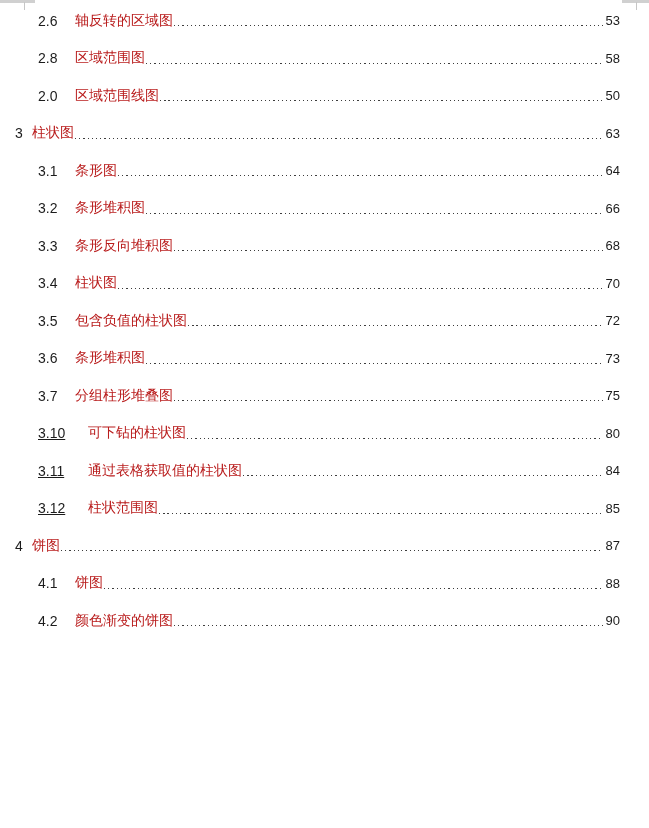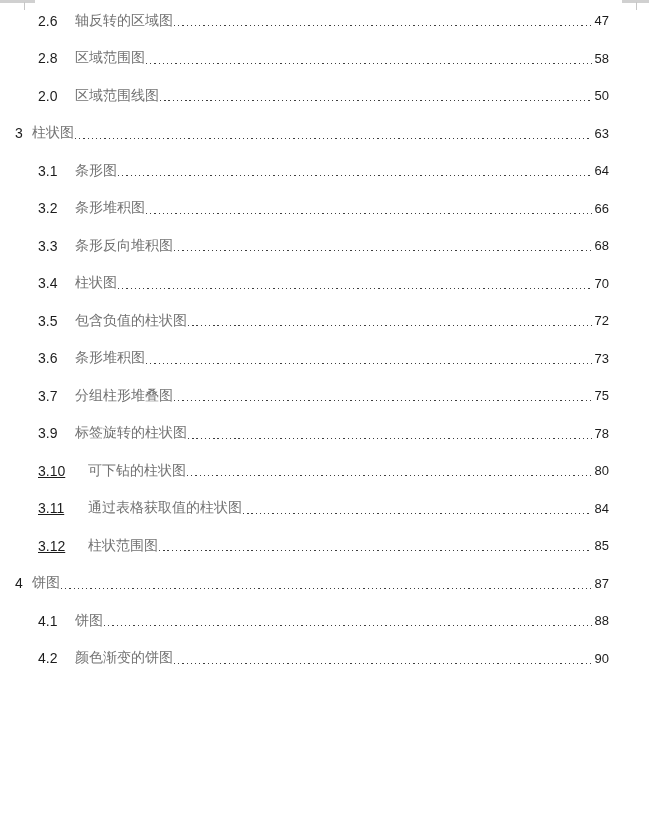--- a/index.html
+++ b/index.html
@@ -18,39 +18,39 @@
   .gap-bar { position: absolute; top: 0; height: 2.5px; background: #d0d0d0; }
   .gap-bar.left  { left: 0;  width: 35px; }
   .gap-bar.right { right: 0; width: 27px; }
   
   .crop-mark { position: absolute; top: 2px; width: 1px; height: 8px; background: #c6c6c6; }
   .crop-mark.left  { left: 24px; }
   .crop-mark.right { left: 636px; }
 
   .toc {
     position: absolute;
-    top: 2px; left: 0; right: 15px;
+    top: 2px; left: 0; right: 4px;
     padding-right: 25px;
     color: #1c1c1c;
   }
   .toc-row {
     display: flex;
     align-items: center;
     height: 37.5px;
     font-size: 14px;
     white-space: nowrap;
     cursor: default;
   }
   .toc-row.level-1 { padding-left: 15px; }
   .toc-row.level-2 { padding-left: 38px; }
   .num { display: inline-block; color: #1c1c1c; }
   .level-1 .num { min-width: 17px; }
   .level-2 .num { min-width: 37px; }
   .level-2.wide-num .num { min-width: 50px; text-decoration: underline; }
-  .title { color: #737373; }
+  .title { color: #b91c1c; }
   .leader {
     flex: 1 1 auto;
     height: 1.4px;
     margin: 0 3px 0 1px;
     position: relative;
     top: 5px;
     background-image: repeating-linear-gradient(
       to right, #3d3d3d 0px, #3d3d3d 1.3px, transparent 1.3px, transparent 4.2px);
   }
   .pagenum {
@@ -66,21 +66,21 @@
   <div class="gap-bar left"></div>
   <div class="gap-bar right"></div>
   <div class="crop-mark left"></div>
   <div class="crop-mark right"></div>
 
   <div class="toc">
       <div class="toc-row level-2">
     <span class="num">2.6</span>
     <span class="title">轴反转的区域图</span>
     <span class="leader"></span>
-    <span class="pagenum">47</span>
+    <span class="pagenum">53</span>
   </div>
       <div class="toc-row level-2">
     <span class="num">2.8</span>
     <span class="title">区域范围图</span>
     <span class="leader"></span>
     <span class="pagenum">58</span>
   </div>
       <div class="toc-row level-2">
     <span class="num">2.0</span>
     <span class="title">区域范围线图</span>
@@ -128,26 +128,20 @@
     <span class="title">条形堆积图</span>
     <span class="leader"></span>
     <span class="pagenum">73</span>
   </div>
       <div class="toc-row level-2">
     <span class="num">3.7</span>
     <span class="title">分组柱形堆叠图</span>
     <span class="leader"></span>
     <span class="pagenum">75</span>
   </div>
-      <div class="toc-row level-2">
-    <span class="num">3.9</span>
-    <span class="title">标签旋转的柱状图</span>
-    <span class="leader"></span>
-    <span class="pagenum">78</span>
-  </div>
       <div class="toc-row level-2 wide-num">
     <span class="num">3.10</span>
     <span class="title">可下钻的柱状图</span>
     <span class="leader"></span>
     <span class="pagenum">80</span>
   </div>
       <div class="toc-row level-2 wide-num">
     <span class="num">3.11</span>
     <span class="title">通过表格获取值的柱状图</span>
     <span class="leader"></span>

